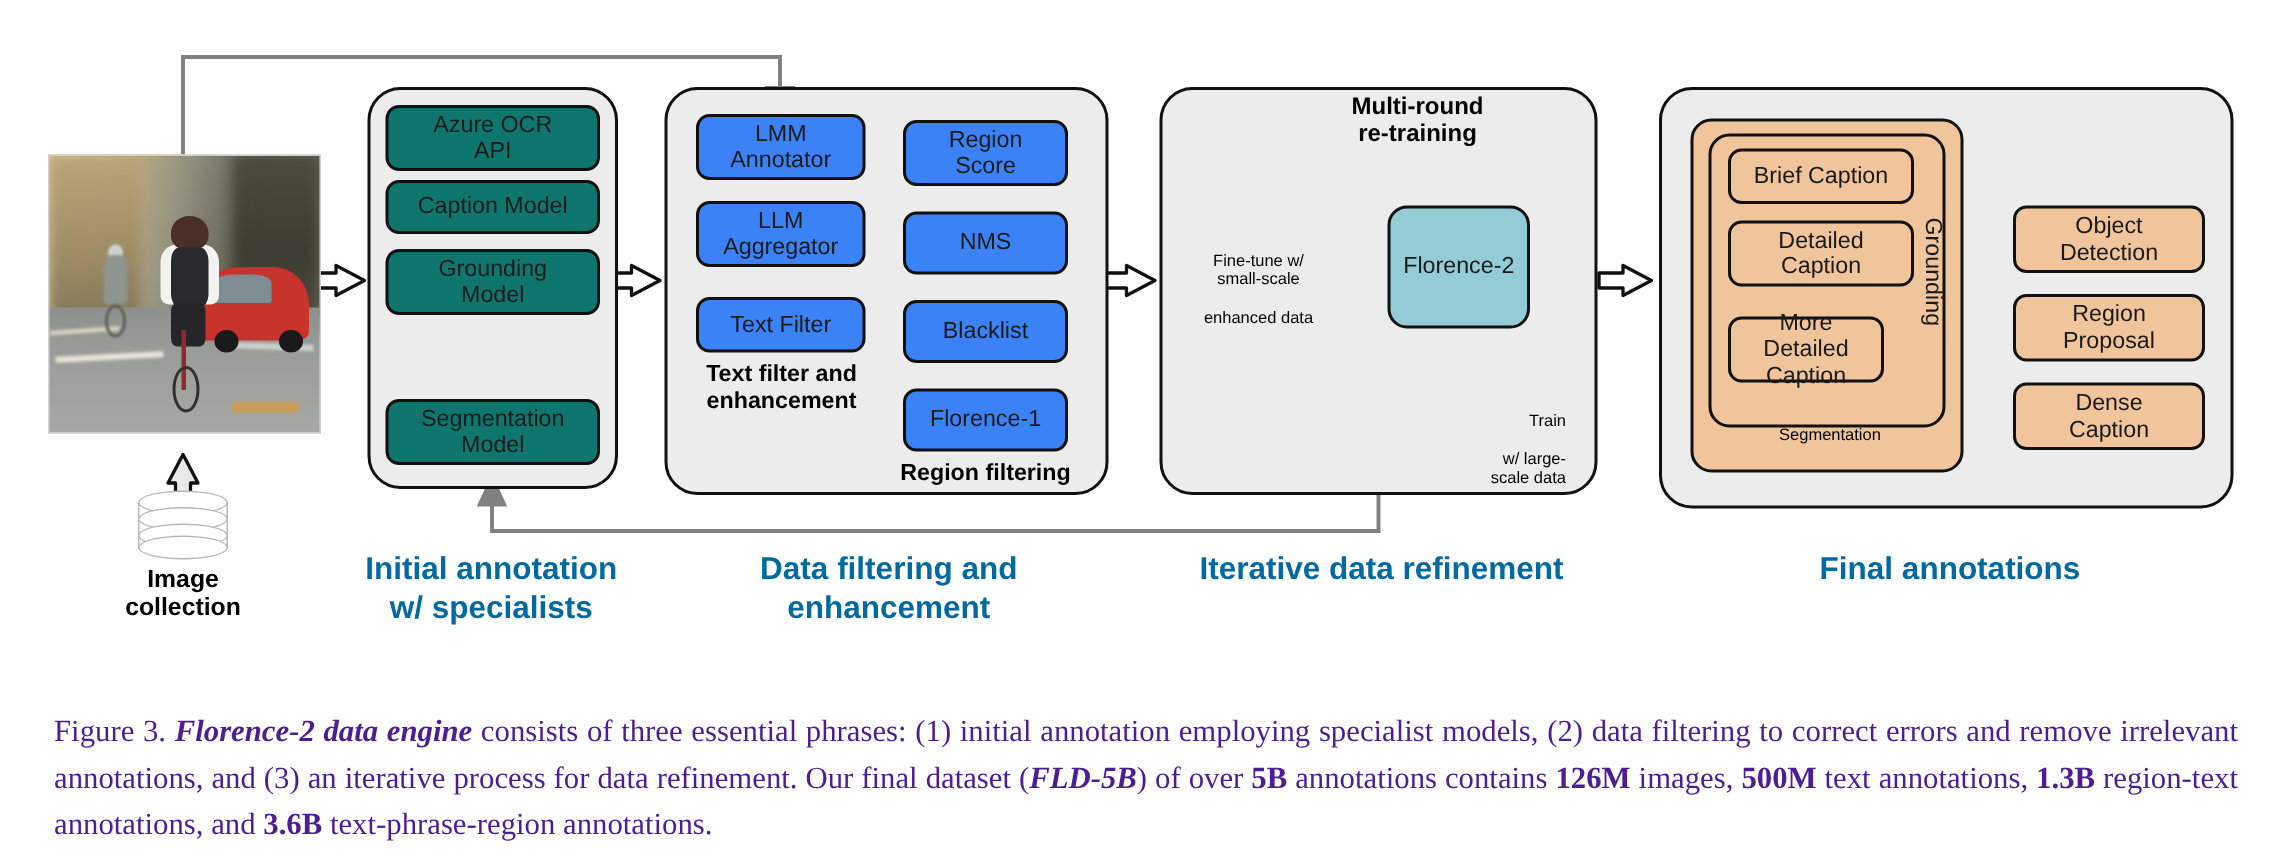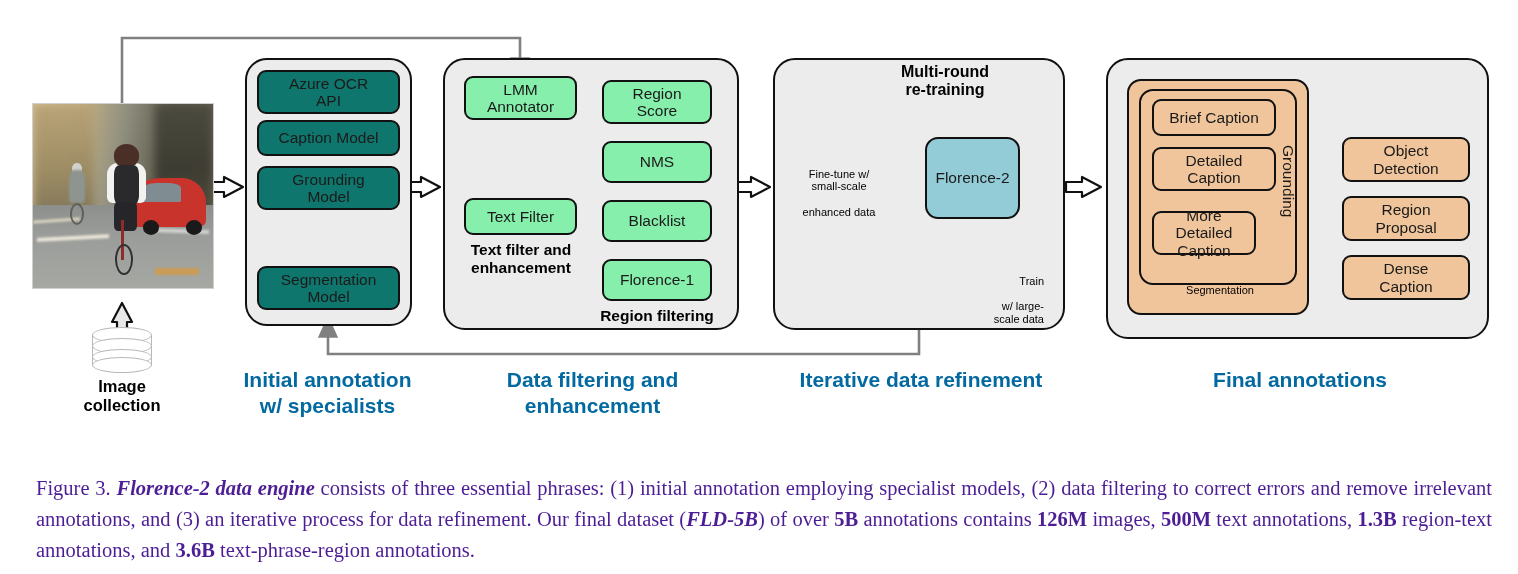--- a/index.html
+++ b/index.html
@@ -31,21 +31,21 @@
     align-items:center;
     justify-content:center;
     text-align:center;
     font-size:15.5px;
     line-height:1.12;
     color:#1a1a1a;
     padding:2px 4px;
     white-space:pre-line;
   }
   .green  { background:#0f766e; }
-  .pink   { background:#86efac; }
+  .pink   { background:#3b82f6; }
   .teal   { background:#93ccd7; border-width:2.5px; border-radius:13px; }
   .orange { background:#f0c59b; }
 
   
   .subframe {
     position:absolute;
     background:#f0c59b;
     border:2.5px solid #111;
     border-radius:14px;
   }
@@ -222,20 +222,22 @@
   <div class="node green" style="left:257px; top:166px; width:143px; height:44px;">Grounding
 Model</div>
   <div class="node green" style="left:257px; top:266px; width:143px; height:44px;">Segmentation
 Model</div>
   <div class="stage-label" style="left:200px; top:367px; width:255px;">Initial annotation
 w/ specialists</div>
 
   <div class="panel" style="left:443px; top:58px; width:296px; height:272px;"></div>
   <div class="node pink" style="left:464px; top:76px;  width:113px; height:44px;">LMM
 Annotator</div>
+  <div class="node pink" style="left:464px; top:134px; width:113px; height:44px;">LLM
+Aggregator</div>
   <div class="node pink" style="left:464px; top:198px; width:113px; height:37px;">Text Filter</div>
   <div class="lbl bold" style="left:453px; top:241px; width:136px; font-size:15.5px;">Text filter and
 enhancement</div>
 
   <div class="node pink" style="left:602px; top:80px;  width:110px; height:44px;">Region
 Score</div>
   <div class="node pink" style="left:602px; top:141px; width:110px; height:42px;">NMS</div>
   <div class="node pink" style="left:602px; top:200px; width:110px; height:42px;">Blacklist</div>
   <div class="node pink" style="left:602px; top:259px; width:110px; height:42px;">Florence-1</div>
   <div class="lbl bold" style="left:592px; top:307px; width:130px; font-size:15.5px;">Region filtering</div>

